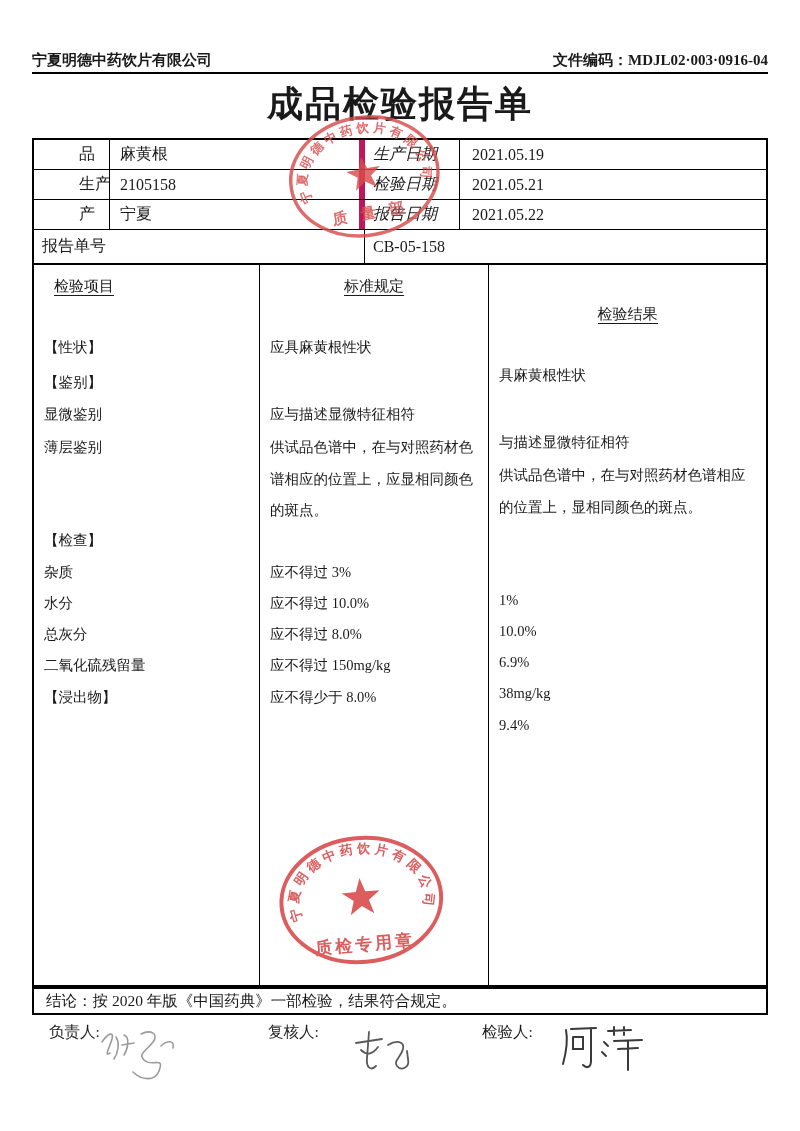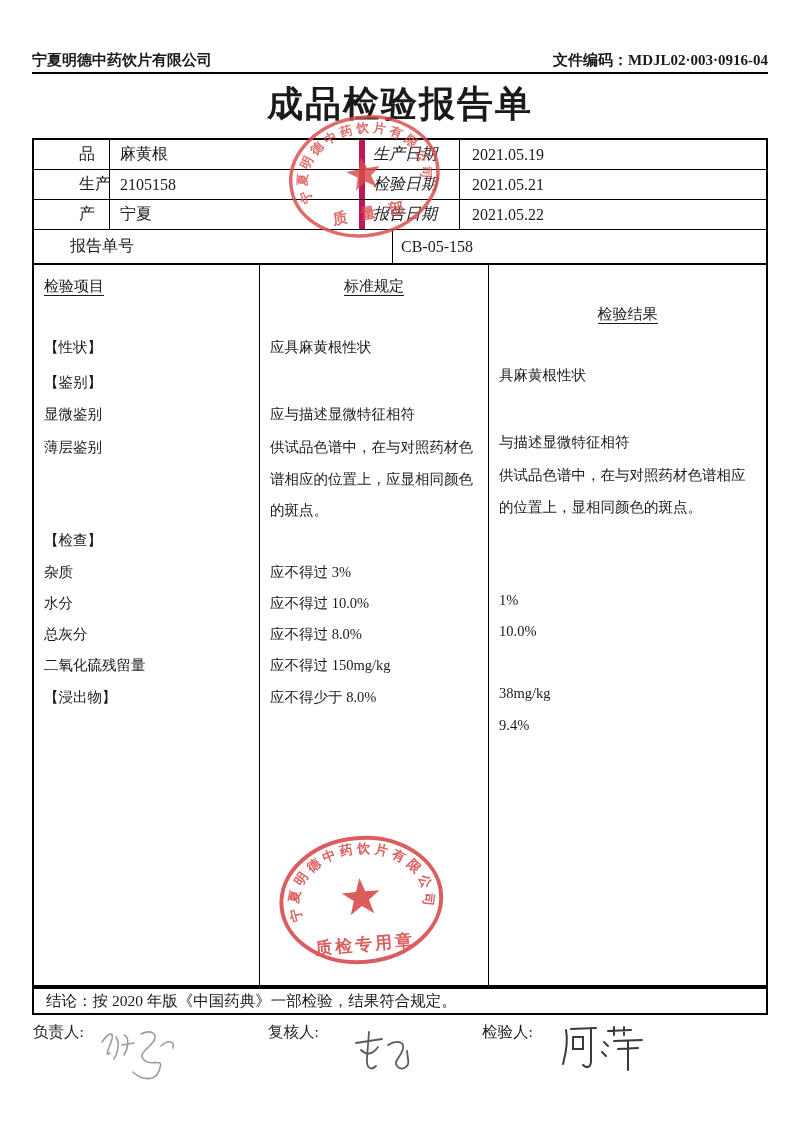--- a/index.html
+++ b/index.html
@@ -13,38 +13,38 @@
   .doc-header { position:absolute; left:32px; top:48px; width:736px; height:22px;
     display:flex; justify-content:space-between; align-items:flex-end; font-size:15px; font-weight:bold; }
   .header-rule { position:absolute; left:32px; top:72px; width:736px; height:2px; background:#000; }
   .title { position:absolute; left:0; top:80px; width:800px; text-align:center;
     font-size:36px; font-weight:bold; letter-spacing:2px; }
 
   
   .info-table { position:absolute; left:32px; top:138px; width:736px; height:125px;
     border:2px solid #000; border-bottom:none; display:flex; flex-direction:column; font-size:16px; }
   .irow { display:flex; border-bottom:1px solid #000; height:30px; align-items:center; }
-  .irow:last-child { border-bottom:none; flex:1;margin-left:28px; }
+  .irow:last-child { border-bottom:none; flex:1; }
   .icell { height:100%; display:flex; align-items:center; padding:0 6px 0 8px; white-space:nowrap; overflow:hidden; }
   .c-label  { width:76px;  border-right:1px solid #000;padding-left:45px; }
   .c-value  { width:255px; border-right:6px solid #be185d; padding-left:10px; }
   .c-dlabel { width:95px;  border-right:1px solid #000;font-style:italic; }
   .c-dvalue { flex:1; padding-left:12px; }
   .c-wlabel { width:331px; border-right:1px solid #000; }
   .c-wvalue { flex:1; padding-left:8px; }
 
   
   .insp-table { position:absolute; left:32px; top:263px; width:736px; height:724px;
     border:2px solid #000; display:flex; font-size:14.5px; }
   .col { position:relative; height:100%; }
   .col-item   { width:226px; border-right:1px solid #000; }
   .col-std    { width:229px; border-right:1px solid #000; }
   .col-result { flex:1;margin-top:28px; }
   .col-head { position:absolute; top:12px; left:0; width:100%; font-size:15px; }
-  .col-item .col-head { padding-left:10px; }
+  .col-item .col-head { padding-left:20px; }
   .col-std .col-head, .col-result .col-head { text-align:center; }
   .col-head span { border-bottom:1px solid #1a1a1a; padding-bottom:1px; }
   .cell { position:absolute; left:0; width:100%; padding:0 10px; line-height:31.5px; white-space:nowrap; }
   .cell.wrap { white-space:normal; }
 
   
   .conclusion { position:absolute; left:32px; top:987px; width:736px; height:28px;
     border:2px solid #000; display:flex; align-items:center; padding-left:12px; font-size:15.5px; }
   .sign-row { position:absolute; left:32px; top:1022px; width:736px; height:24px; font-size:15.5px; }
   .sign-label { position:absolute; top:0; }
@@ -118,32 +118,33 @@
       <div class="cell" style="top:385px">应不得过 150mg/kg</div>
       <div class="cell" style="top:417px">应不得少于 8.0%</div>
     </div>
     <div class="col col-result">
       <div class="col-head"><span>检验结果</span></div>
       <div class="cell" style="top:67px">具麻黄根性状</div>
       <div class="cell" style="top:134px">与描述显微特征相符</div>
       <div class="cell wrap" style="top:167px">供试品色谱中，在与对照药材色谱相应的位置上，显相同颜色的斑点。</div>
       <div class="cell" style="top:292px">1%</div>
       <div class="cell" style="top:323px">10.0%</div>
+      <div class="cell" style="top:354px">6.9%</div>
       <div class="cell" style="top:385px">38mg/kg</div>
       <div class="cell" style="top:417px">9.4%</div>
     </div>
   </div>
 
   <div class="conclusion">
     <span>结论：</span>
     <span>按 2020 年版《中国药典》一部检验，结果符合规定。</span>
   </div>
 
   <div class="sign-row">
-    <span class="sign-label" style="left:1px">负责人:</span>
+    <span class="sign-label" style="left:17px">负责人:</span>
     <span class="sign-label" style="left:236px">复核人:</span>
     <span class="sign-label" style="left:450px">检验人:</span>
   </div>
 
   <svg class="sig" style="left:95px; top:1026px" width="105" height="56" viewBox="0 0 105 56">
     <g fill="none" stroke="#9b9b9b" stroke-width="1.6" stroke-linecap="round">
       <path d="M7,16 C13,7 19,5 17,13 C14,23 9,31 15,27 M21,11 C25,17 23,27 19,33"></path>
       <path d="M29,9 C35,11 33,23 29,29 M27,19 L39,17"></path>
       <path d="M46,8 C56,3 64,8 58,16 C50,26 43,28 49,34 C57,42 70,29 64,45 C60,56 46,54 38,46"></path>
       <path d="M66,20 C72,14 80,14 78,22"></path>

